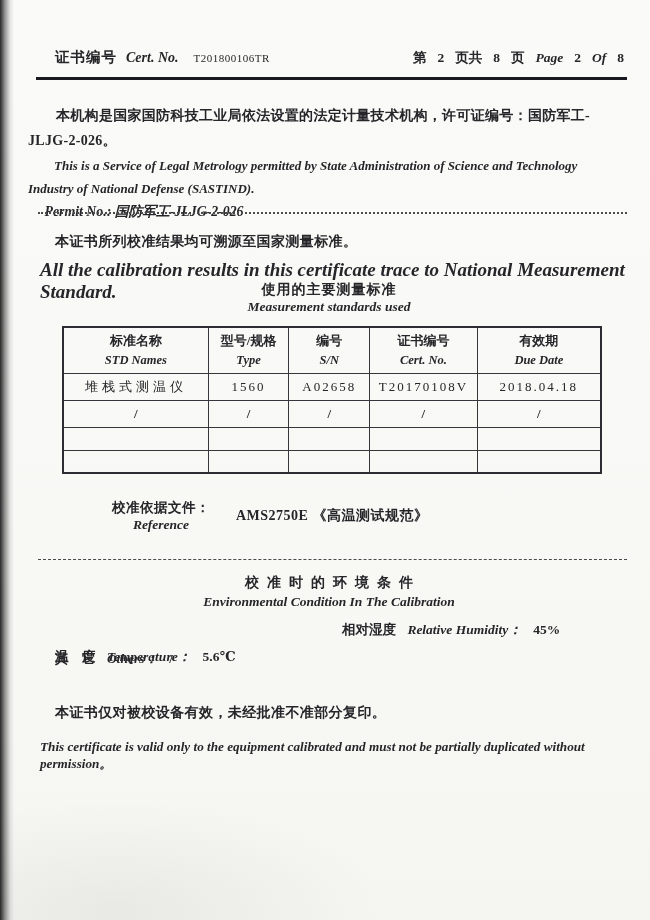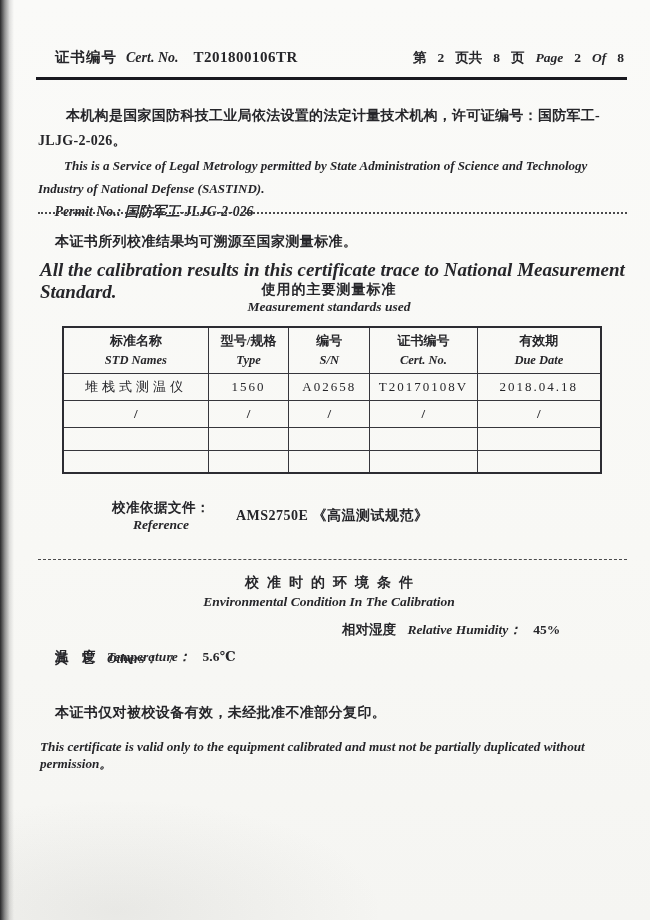--- a/index.html
+++ b/index.html
@@ -18,27 +18,27 @@
   .scan-edge {
     position:absolute; left:0; top:0; width:14px; height:920px;
     background:linear-gradient(to right, rgba(12,12,14,0.88) 0%, rgba(22,22,24,0.45) 35%, rgba(40,40,42,0.12) 70%, transparent 100%);
   }
   .abs { position:absolute; }
 
   
   .hdr-left { left:55px; top:48px; display:flex; align-items:baseline; gap:9px; }
   .hdr-zh { font-size:14.5px; font-weight:700; letter-spacing:1px; }
   .hdr-en { font-size:14px; font-weight:700; font-style:italic; }
-  .hdr-no { font-size:15px; font-weight:700; letter-spacing:0.5px; margin-left:6px;text-align:center; }
+  .hdr-no { font-size:11px; font-weight:400; letter-spacing:0.5px; margin-left:6px;text-align:center; }
   .hdr-right { right:26px; top:49px; display:flex; align-items:baseline; gap:11px; font-size:13.5px; font-weight:700; }
   .hdr-right .it { font-style:italic; }
   .thick-rule { left:36px; top:77px; width:591px; height:3px; background:#191920; }
 
   
-  .intro { left:38px; top:104px; width:585px; font-size:14px; line-height:1.78; }
+  .intro { left:28px; top:104px; width:585px; font-size:14px; line-height:1.78; }
   .intro .zh { font-weight:600; text-indent:2em; letter-spacing:0.3px; }
   .intro .en { font-style:italic; font-weight:600; text-indent:2em; font-size:13px; }
   .intro .permit { font-style:italic; font-weight:600; text-indent:1.2em; font-size:13.8px; }
 
   .dotted { left:38px; width:589px; height:0; border-top:2px dotted #4a4a4c; }
   .d1 { top:212px; }
   .d2 { top:559px; border-top:1.5px dashed #4a4a4c; }
 
   
   .trace-zh { left:55px; top:233px; font-size:14px; font-weight:600; letter-spacing:0.4px; }

